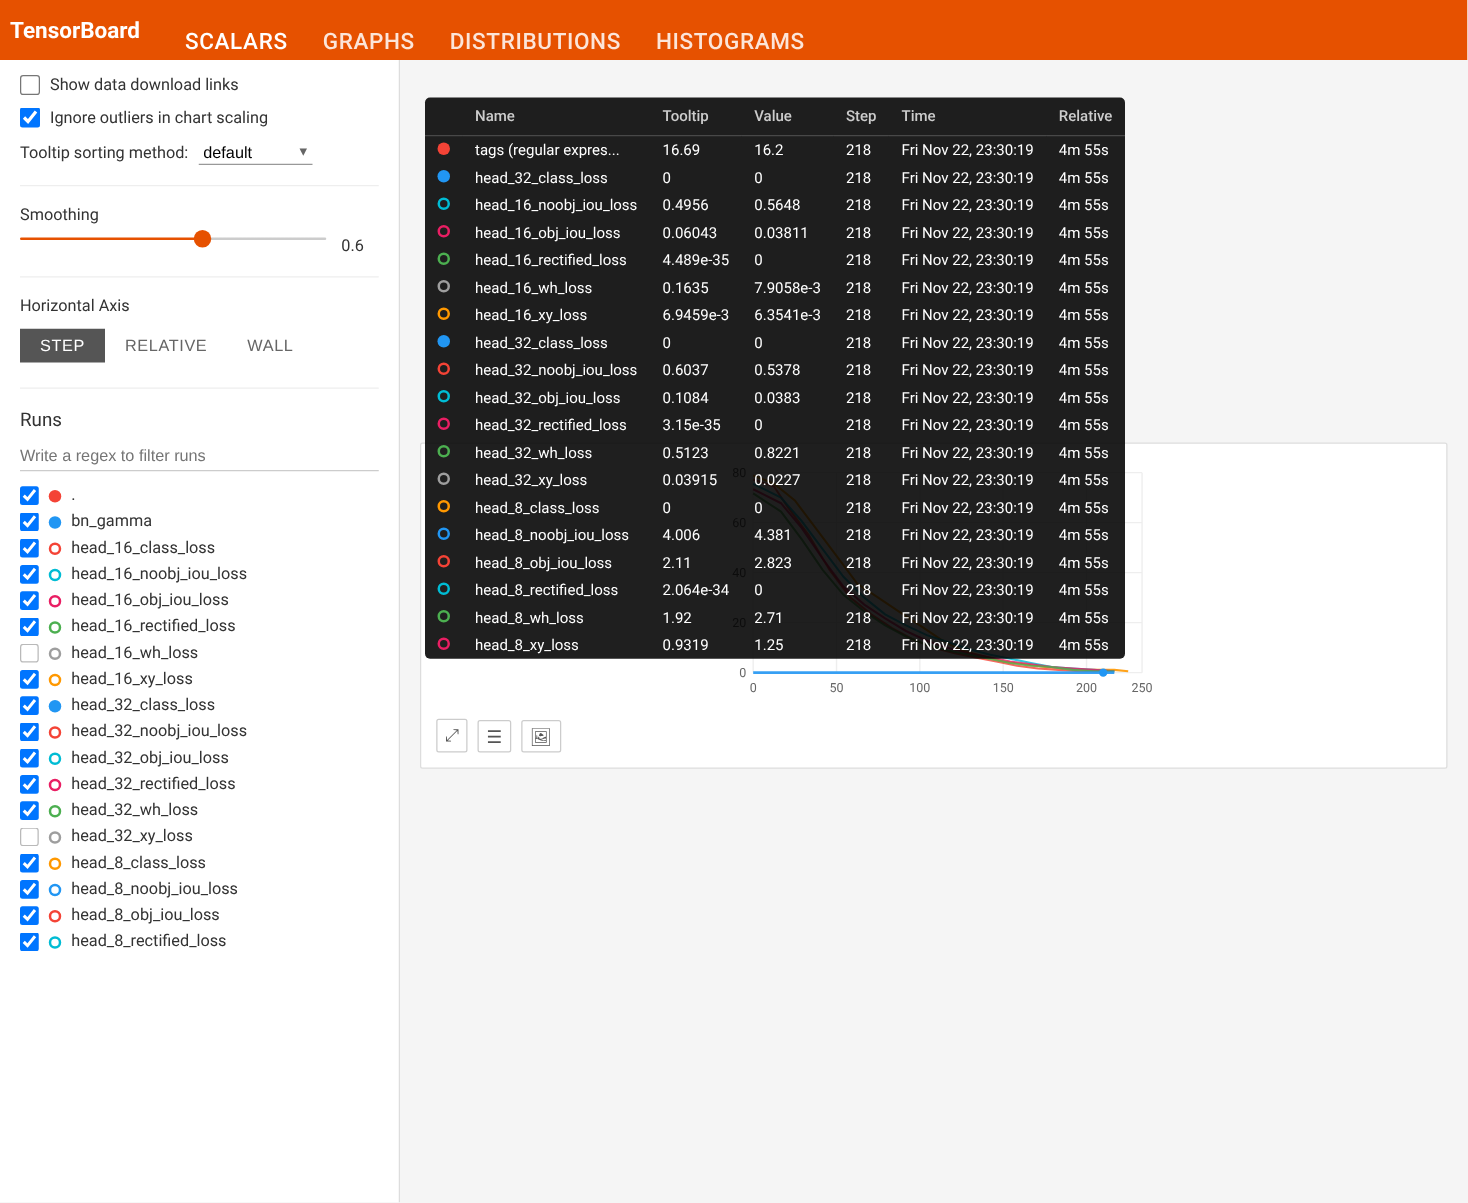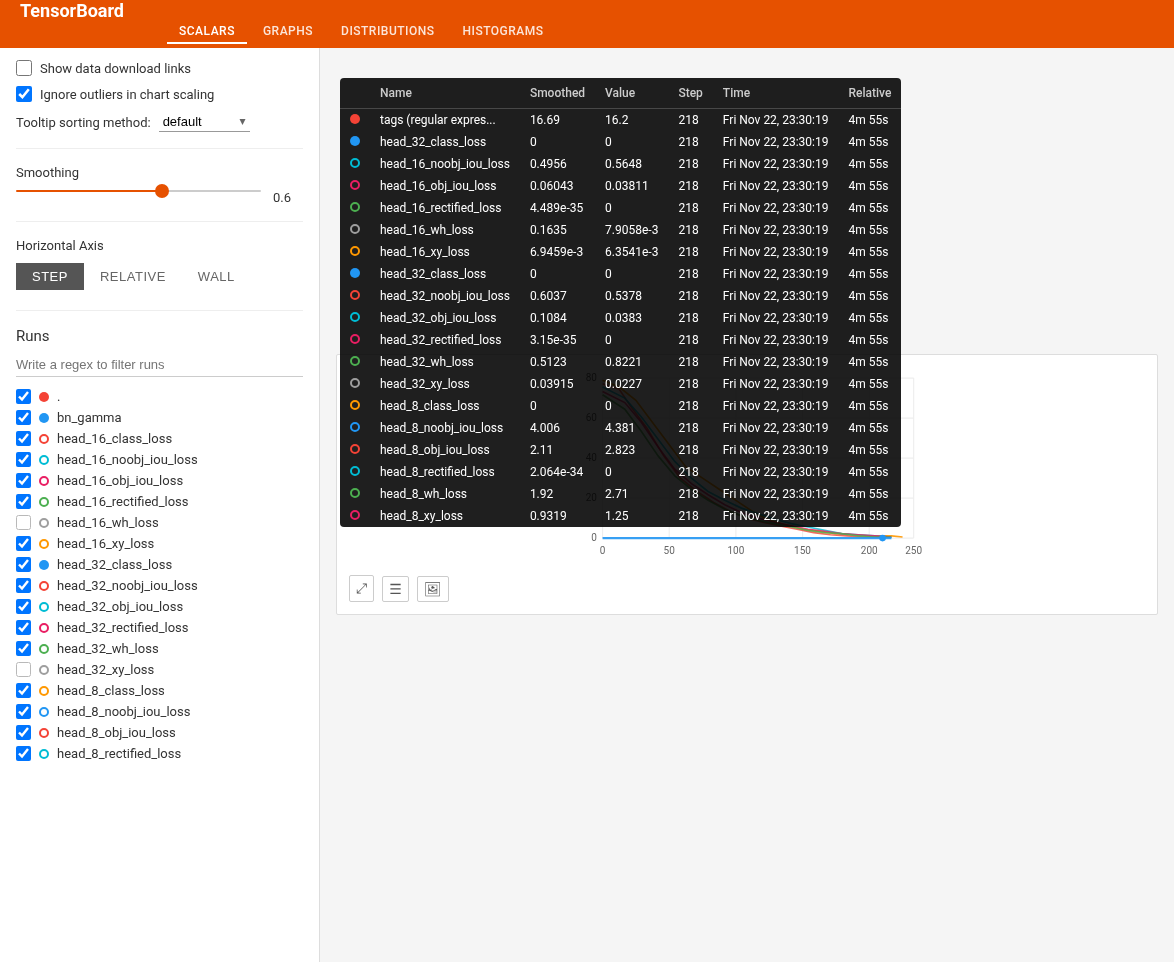--- a/index.html
+++ b/index.html
@@ -2,38 +2,38 @@
 <html><head>
   <meta charset="utf-8">
   <style>
     * { box-sizing: border-box; margin: 0; padding: 0; }
     body { font-family: Roboto, Arial, sans-serif; background: #f5f5f5; font-size: 13px; color: #333; }
 
     
     .header {
       background: #e65100;
       display: flex;
-      align-items: flex-start;
+      align-items: center;
       height: 48px;
-      padding: 0 20px;
-      gap: 35px;
+      padding: 0 8px;
+      gap: 16px;
     }
     .header-brand {
       color: white;
       font-size: 18px;
       font-weight: bold;
     }
     .header-nav {
       display: flex;
       gap: 4px;
       margin-left: 8px;
     }
     .nav-item {
       color: rgba(255,255,255,0.85);
-      font-size: 12px;
+      font-size: 18px;
       font-weight: 500;
       padding: 4px 12px;
       cursor: pointer;
       letter-spacing: 0.5px;
       border-bottom: 2px solid transparent;
       margin-top: 20px;
     }
     .nav-item.active {
       color: white;
       border-bottom: 2px solid white;
@@ -459,21 +459,21 @@
   </aside>
 
   <main class="main">
 
     <div class="tooltip-overlay">
       <table class="tooltip-table">
         <thead>
           <tr>
             <th></th>
             <th>Name</th>
-            <th>Smoothed</th>
+            <th>Tooltip</th>
             <th>Value</th>
             <th>Step</th>
             <th>Time</th>
             <th>Relative</th>
           </tr>
         </thead>
         <tbody id="tooltip-body">
         <tr>
               <td><span class="dot" style="background-color: rgb(244, 67, 54);"></span></td>
               <td>tags (regular expres...</td>

